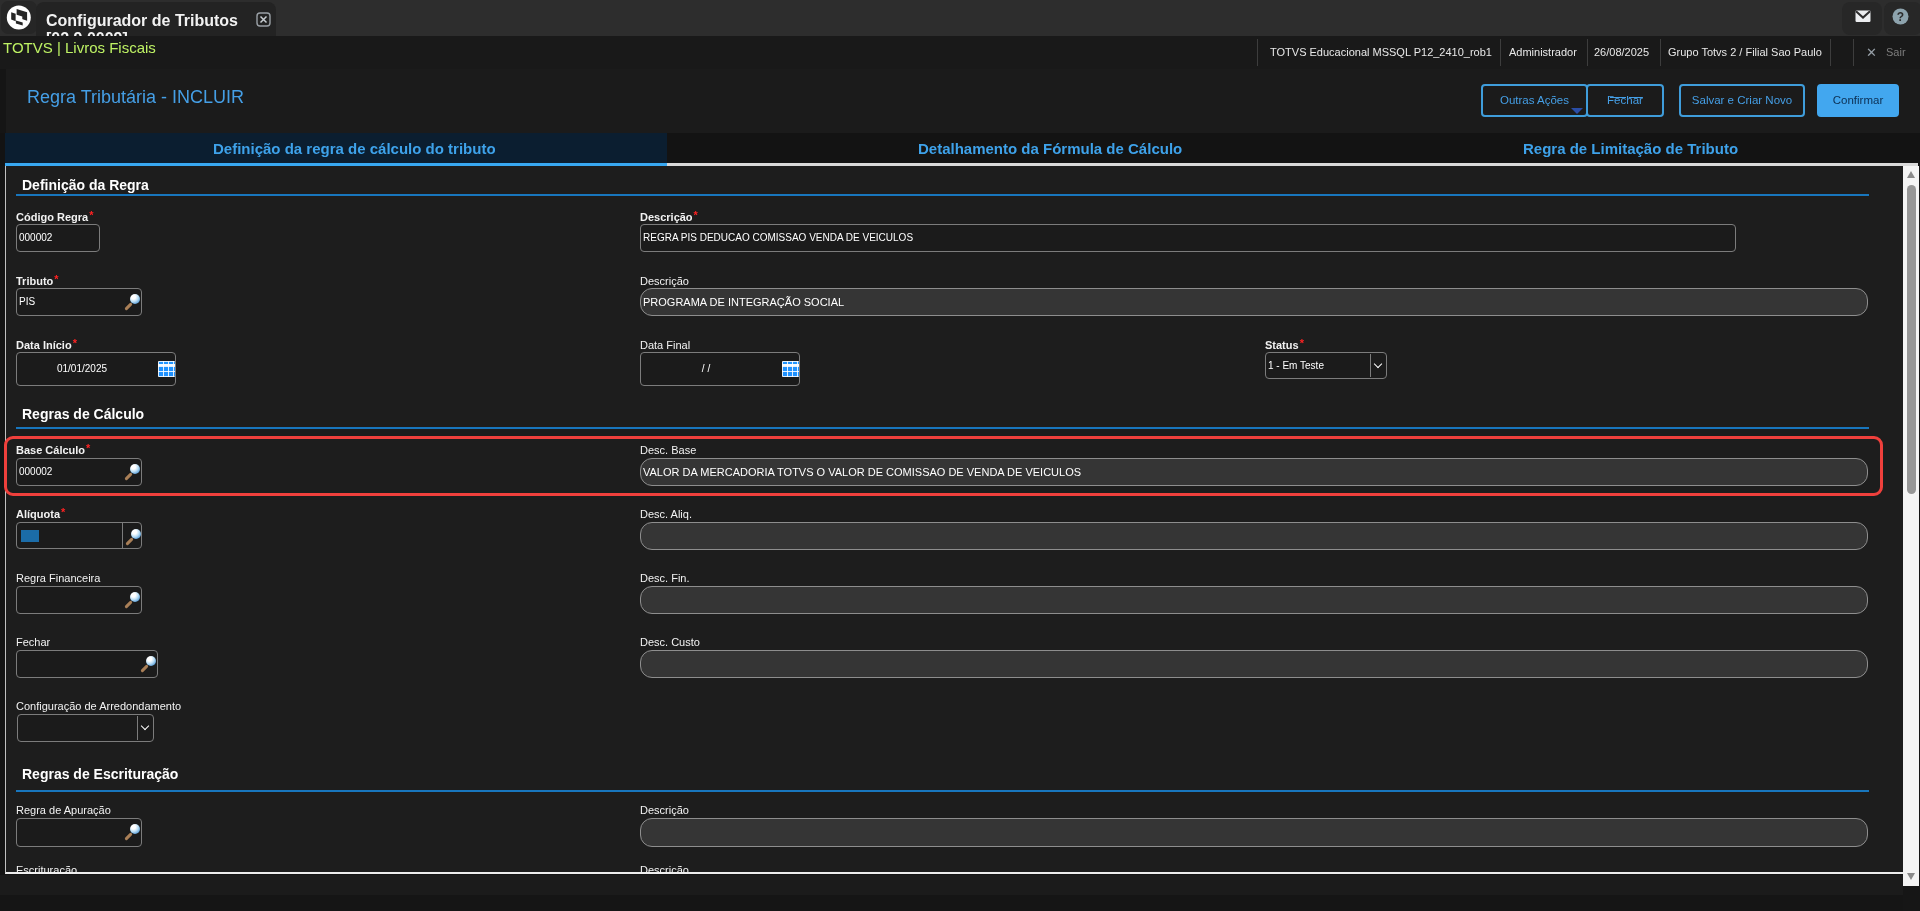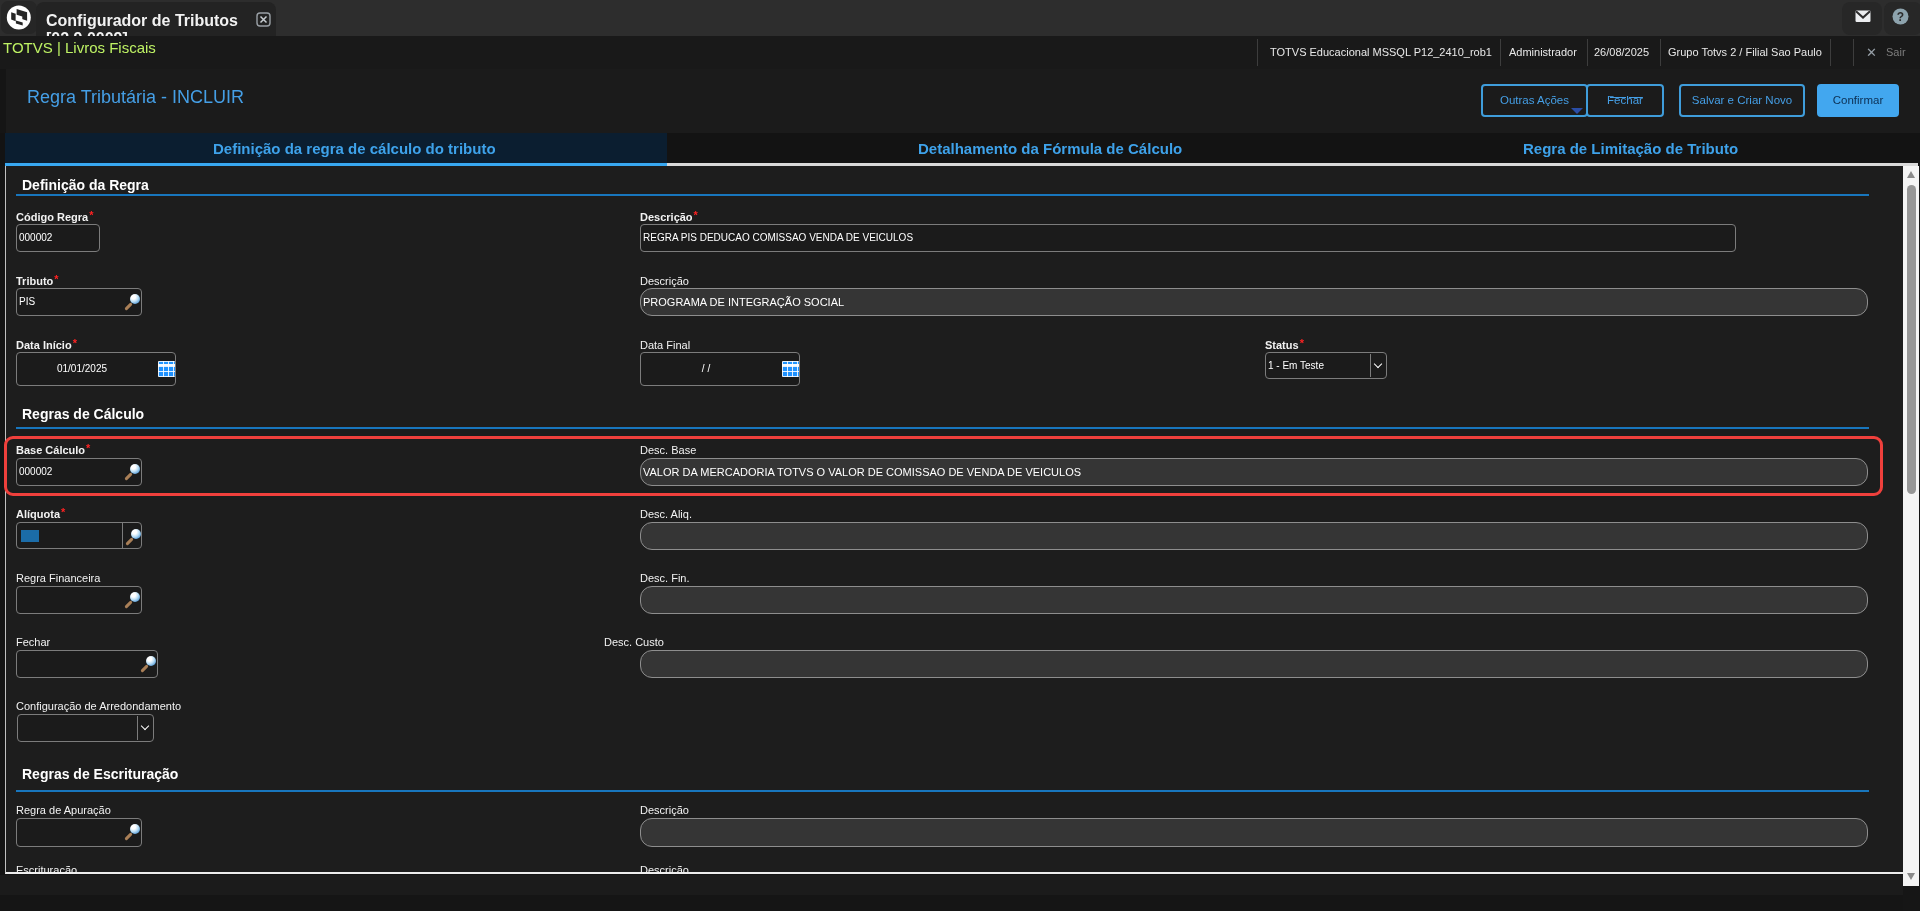--- a/index.html
+++ b/index.html
@@ -181,21 +181,21 @@
 
   <div class="abs lblr" style="left:16px;top:572px;">Regra Financeira</div>
   <div class="abs inp" style="left:16px;top:586px;width:126px;height:28px;"></div>
   <div class="abs mag" style="left:124px;top:590px;"></div>
   <div class="abs lblr" style="left:640px;top:572px;">Desc. Fin.</div>
   <div class="abs inpd" style="left:640px;top:586px;width:1228px;height:28px;"></div>
 
   <div class="abs lblr" style="left:16px;top:636px;">Fechar</div>
   <div class="abs inp" style="left:16px;top:650px;width:142px;height:28px;"></div>
   <div class="abs mag" style="left:140px;top:654px;"></div>
-  <div class="abs lblr" style="left:604px;top:636px;">Desc. Custo</div>
+  <div class="abs lblr" style="left:640px;top:636px;">Desc. Custo</div>
   <div class="abs inpd" style="left:640px;top:650px;width:1228px;height:28px;"></div>
 
   <div class="abs lblr" style="left:16px;top:700px;">Configuração de Arredondamento</div>
   <div class="abs inp sel2" style="left:17px;top:714px;width:137px;height:28px;"></div>
 
   <div class="abs sech" style="left:22px;top:766px;">Regras de Escrituração</div>
   <div class="abs secline" style="left:16px;top:790px;"></div>
 
   <div class="abs lblr" style="left:16px;top:804px;">Regra de Apuração</div>
   <div class="abs inp" style="left:16px;top:817.5px;width:126px;height:29px;"></div>

